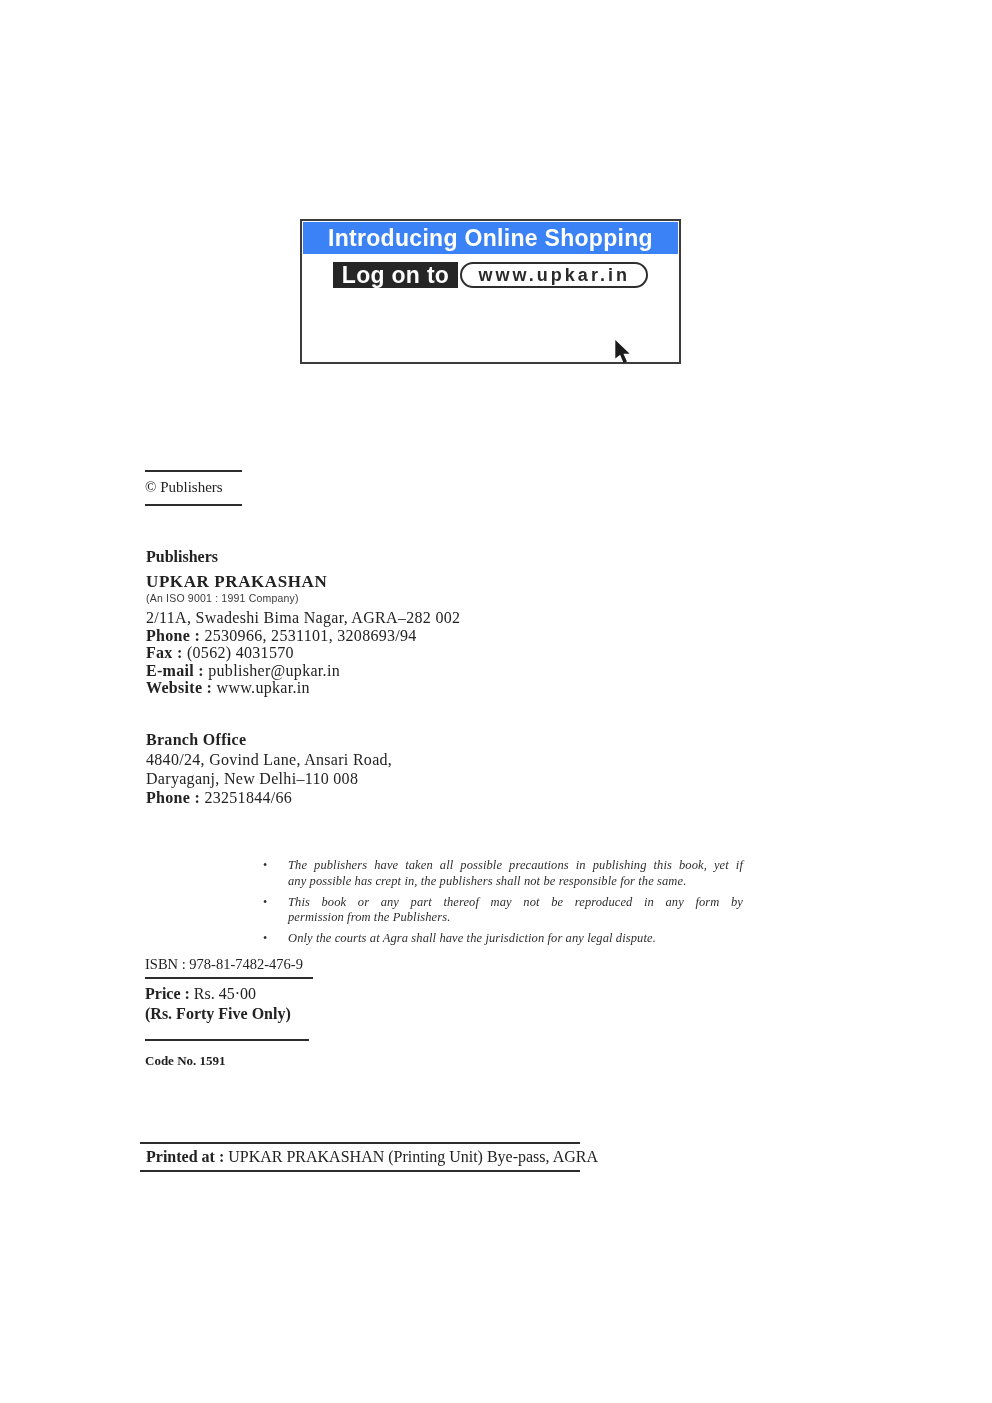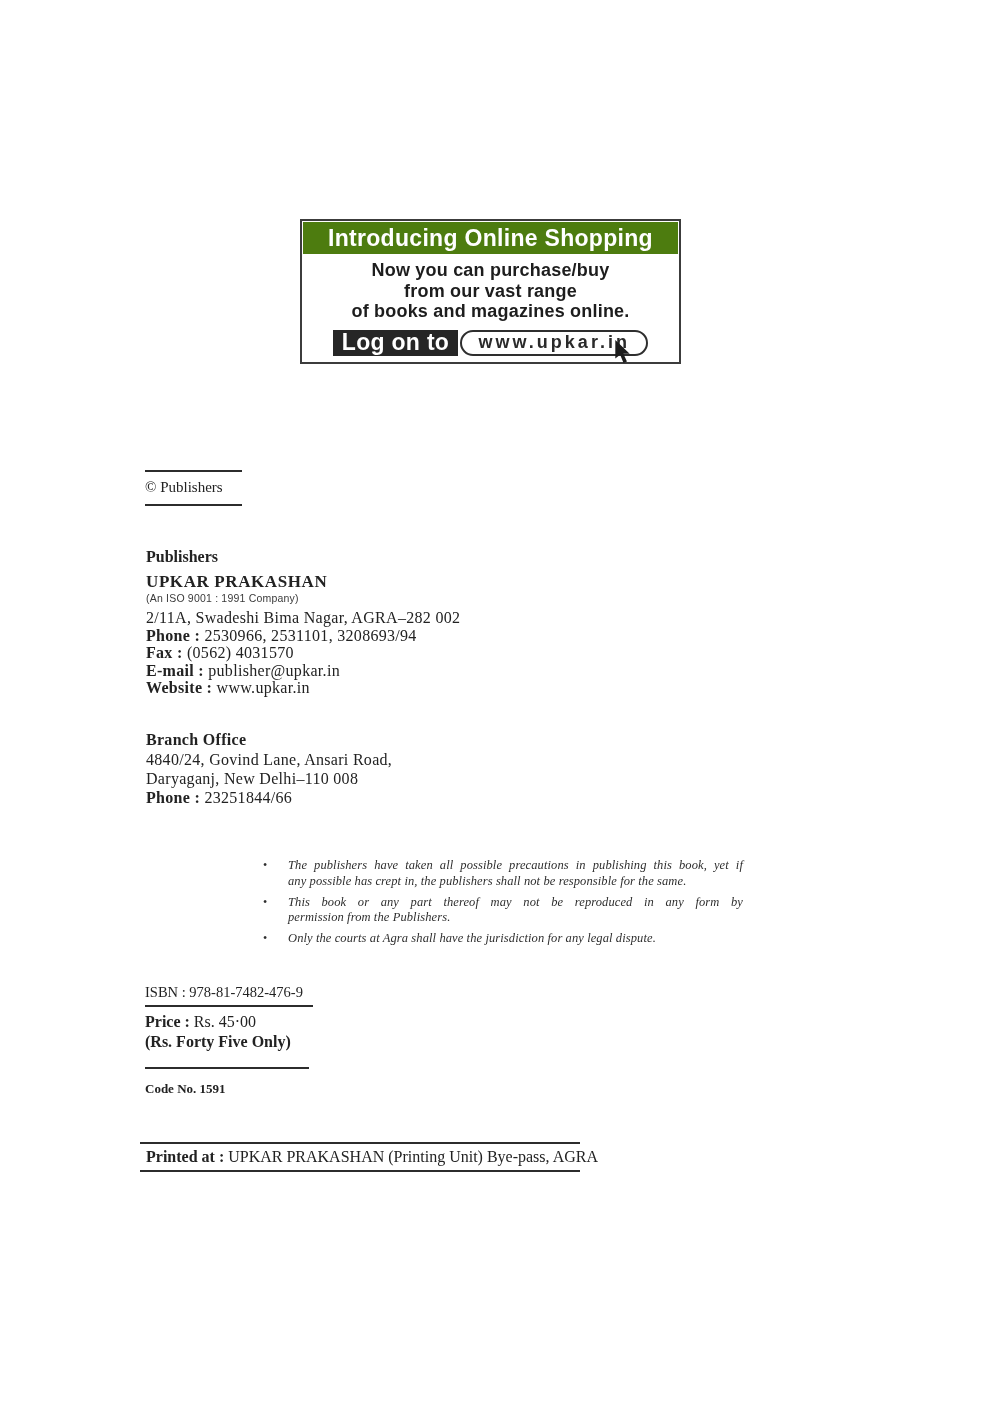--- a/index.html
+++ b/index.html
@@ -19,21 +19,21 @@
     position: absolute;
     left: 300px; top: 219px;
     width: 381px; height: 145px;
     border: 2px solid #3c3c3c;
     background: #ffffff;
     font-family: "Liberation Sans", sans-serif;
   }
   .promo-band {
     margin: 1px;
     height: 32px;
-    background: #4d7c0f;
+    background: #3b82f6;
     display: flex; align-items: center; justify-content: center;
   }
   .promo-band span {
     color: #ffffff;
     font-weight: bold;
     font-size: 23px;
     letter-spacing: 0.3px;
     white-space: nowrap;
   }
   .promo-lines {
@@ -95,21 +95,21 @@
   .branch .sec-heading { line-height: 20px; }
 
   
   .notices { position: absolute; left: 263px; top: 858px; width: 482px; color: #2e2e2e; }
   .notice { display: flex; margin-bottom: 5px; }
   .bullet { width: 25px; font-size: 12px; line-height: 15.8px; }
   .ntext { width: 455px; font-style: italic; font-size: 12.5px; line-height: 15.8px; letter-spacing: 0.1px; }
   .jline { text-align: justify; text-align-last: justify; }
 
   
-  .isbn-block { position: absolute; left: 145px; top: 984px; }
+  .isbn-block { position: absolute; left: 145px; top: 956px; }
   .isbn-line {
     font-size: 14.5px; line-height: 16px;
     padding-bottom: 5px; border-bottom: 2px solid #2c2c2c;
     width: 168px; white-space: nowrap;
   }
   .price-line { margin-top: 5px; font-size: 16px; line-height: 20px; }
   .price-words {
     font-weight: bold; font-size: 16px; line-height: 20px;
     padding-bottom: 15px; border-bottom: 2px solid #2c2c2c;
     width: 164px; white-space: nowrap;
@@ -129,25 +129,20 @@
   }
 </style>
 </head>
 <body>
 
 <div id="page">
 
   <div class="promo">
     <div class="promo-band">
       <span>Introducing Online Shopping</span>
-    </div>
-    <div class="promo-lines">
-      <div>Now you can purchase/buy</div>
-      <div>from our vast range</div>
-      <div>of books and magazines online.</div>
     </div>
     <div class="logon-row">
       <div class="logon-btn">Log on to</div>
       <div class="url-pill">
         <span>www.upkar.in</span>
       </div>
     </div>
     <svg class="cursor" viewBox="0 0 13 19" xmlns="http://www.w3.org/2000/svg">
       <path d="M1 0 L1 14 L4.7 11.2 L7.3 17.6 L9.9 16.4 L7.2 10.4 L12 10.4 Z" fill="#1c1c1c"></path>
     </svg>

